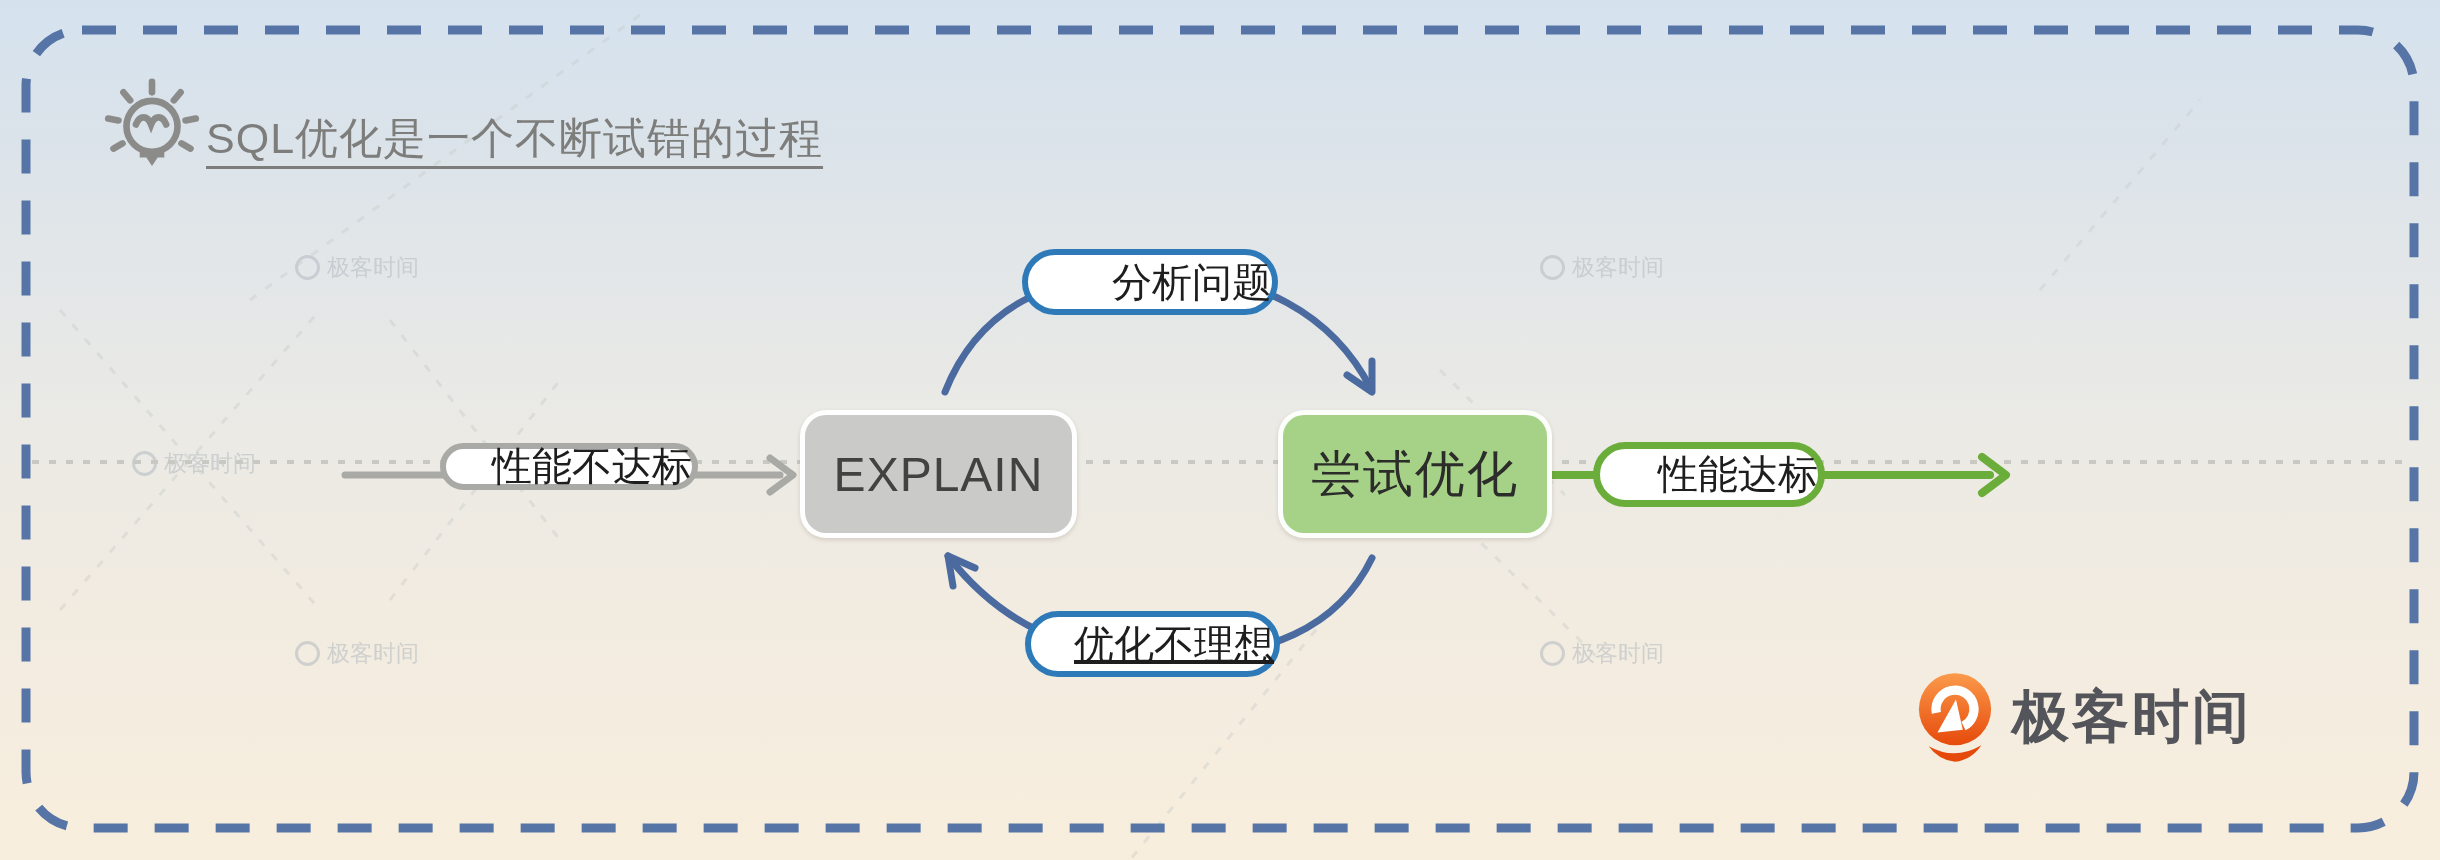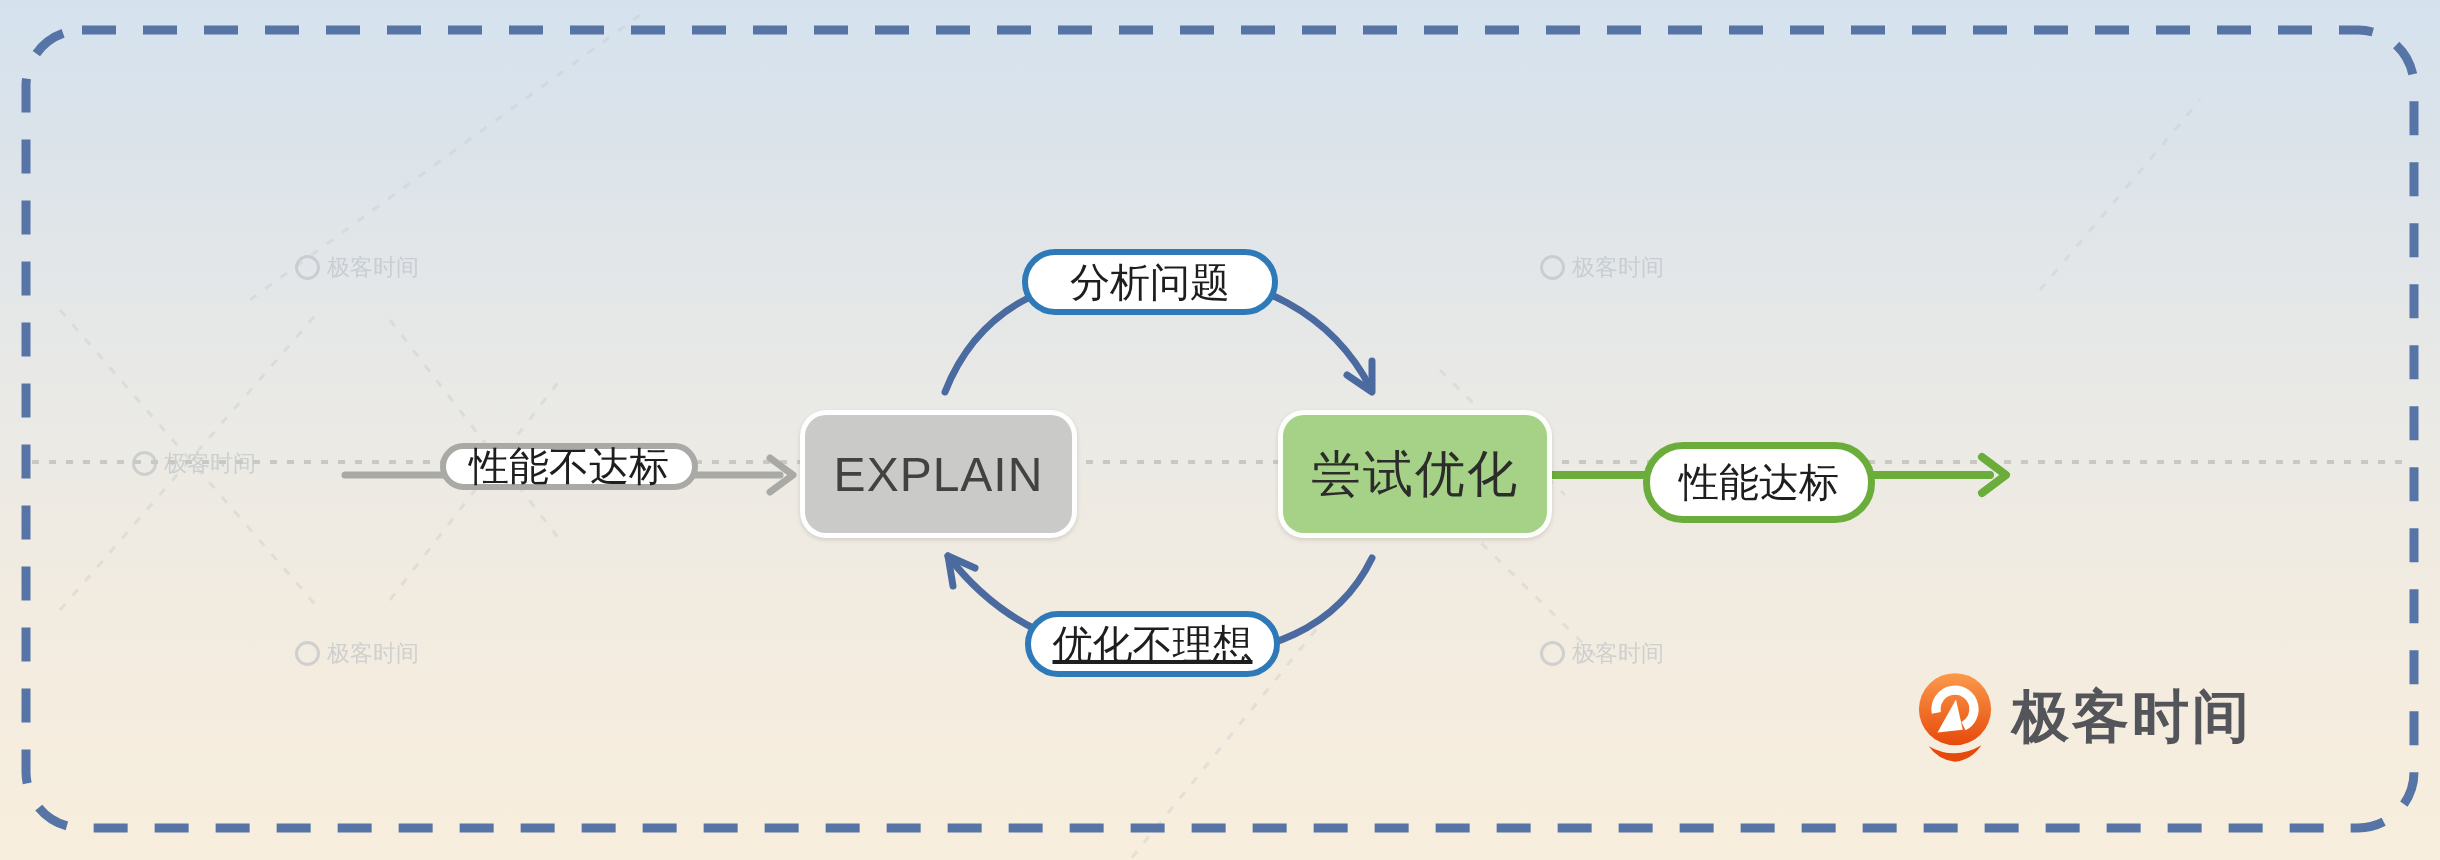--- a/index.html
+++ b/index.html
@@ -22,25 +22,25 @@
   }
   
   .node,.pill{position:absolute;z-index:3;display:flex;align-items:center;justify-content:center;
       box-sizing:border-box;white-space:nowrap;}
   .node{border:5px solid rgba(255,255,255,.97);border-radius:26px;
       box-shadow:0 2px 4px rgba(90,80,60,.18);}
   .node-explain{left:800px;top:410px;width:277px;height:128px;background:#cacac8;
       color:#424240;font-size:48px;letter-spacing:1px;}
   .node-optimize{left:1278px;top:410px;width:274px;height:128px;background:#a6d288;
       color:#2c2c2a;font-size:50px;font-weight:400;letter-spacing:2px;}
-  .pill{background:#fff;border-radius:40px;color:#1e1e1e;font-size:40px;}
+  .pill{background:#fff;border-radius:40px;color:#1e1e1e;font-size:40px;justify-content:flex-end;}
   .pill-analyze{left:1022px;top:249px;width:256px;height:66px;border:6px solid #2e79b8;}
   .pill-notideal{left:1025px;top:611px;width:255px;height:66px;border:6px solid #2e79b8;text-decoration:underline;}
   .pill-fail{left:440px;top:443px;width:258px;height:47px;border:6px solid #a9a9a5;}
-  .pill-pass{left:1643px;top:442px;width:232px;height:81px;border:7px solid #6bad3b;}
+  .pill-pass{left:1593px;top:442px;width:232px;height:65px;border:7px solid #6bad3b;}
   
   .logo{position:absolute;left:1916px;top:668px;z-index:3;display:flex;align-items:center;gap:18px;}
   .logo-text{color:#54555a;font-size:57px;font-weight:700;letter-spacing:3px;white-space:nowrap;}
 </style>
 </head>
 <body>
 
 <div class="canvas">
 
   <div class="wm" style="left:295px;top:252px">
@@ -96,20 +96,37 @@
     </g>
 
     <g stroke="#4b6a9f" fill="none" stroke-linecap="round" stroke-linejoin="round">
       <path d="M 1372 558 C 1338 628 1268 658 1165 658 C 1062 656 996 618 948 556" stroke-width="7"></path>
       <polyline points="975,568 948,556 953,586" stroke-width="7"></polyline>
     </g>
 
     <rect x="26" y="30" width="2388" height="798" rx="56" fill="none" stroke="#5675a6" stroke-width="9" stroke-dasharray="34 27"></rect>
   </svg>
 
+  <div class="header">
+    <svg width="104" height="100" viewBox="-55 -55 110 105">
+      <g stroke="#8b8b89" stroke-width="7" stroke-linecap="round" fill="none">
+        <circle cx="0" cy="0" r="27"></circle>
+        <path d="M -17 -2 c 4 -10 12 -10 16 0 c 4 -10 12 -10 16 0"></path>
+        <line x1="0" y1="-36" x2="0" y2="-47"></line>
+        <line x1="23.1" y1="-27.6" x2="30.2" y2="-36"></line>
+        <line x1="-23.1" y1="-27.6" x2="-30.2" y2="-36"></line>
+        <line x1="35.5" y1="-6.3" x2="46.3" y2="-8.2"></line>
+        <line x1="-35.5" y1="-6.3" x2="-46.3" y2="-8.2"></line>
+        <line x1="31.2" y1="18" x2="40.7" y2="23.5"></line>
+        <line x1="-31.2" y1="18" x2="-40.7" y2="23.5"></line>
+      </g>
+      <path d="M -13 24 L -13 33 L -6 33 L 0 42 L 6 33 L 13 33 L 13 24 Z" fill="#8b8b89"></path>
+    </svg>
+    <span class="title">SQL优化是一个不断试错的过程</span>
+  </div>
 
   <div class="node node-explain">
     <span>EXPLAIN</span>
   </div>
   <div class="node node-optimize">
     <span>尝试优化</span>
   </div>
 
   <div class="pill pill-analyze">
     <span>分析问题</span>

